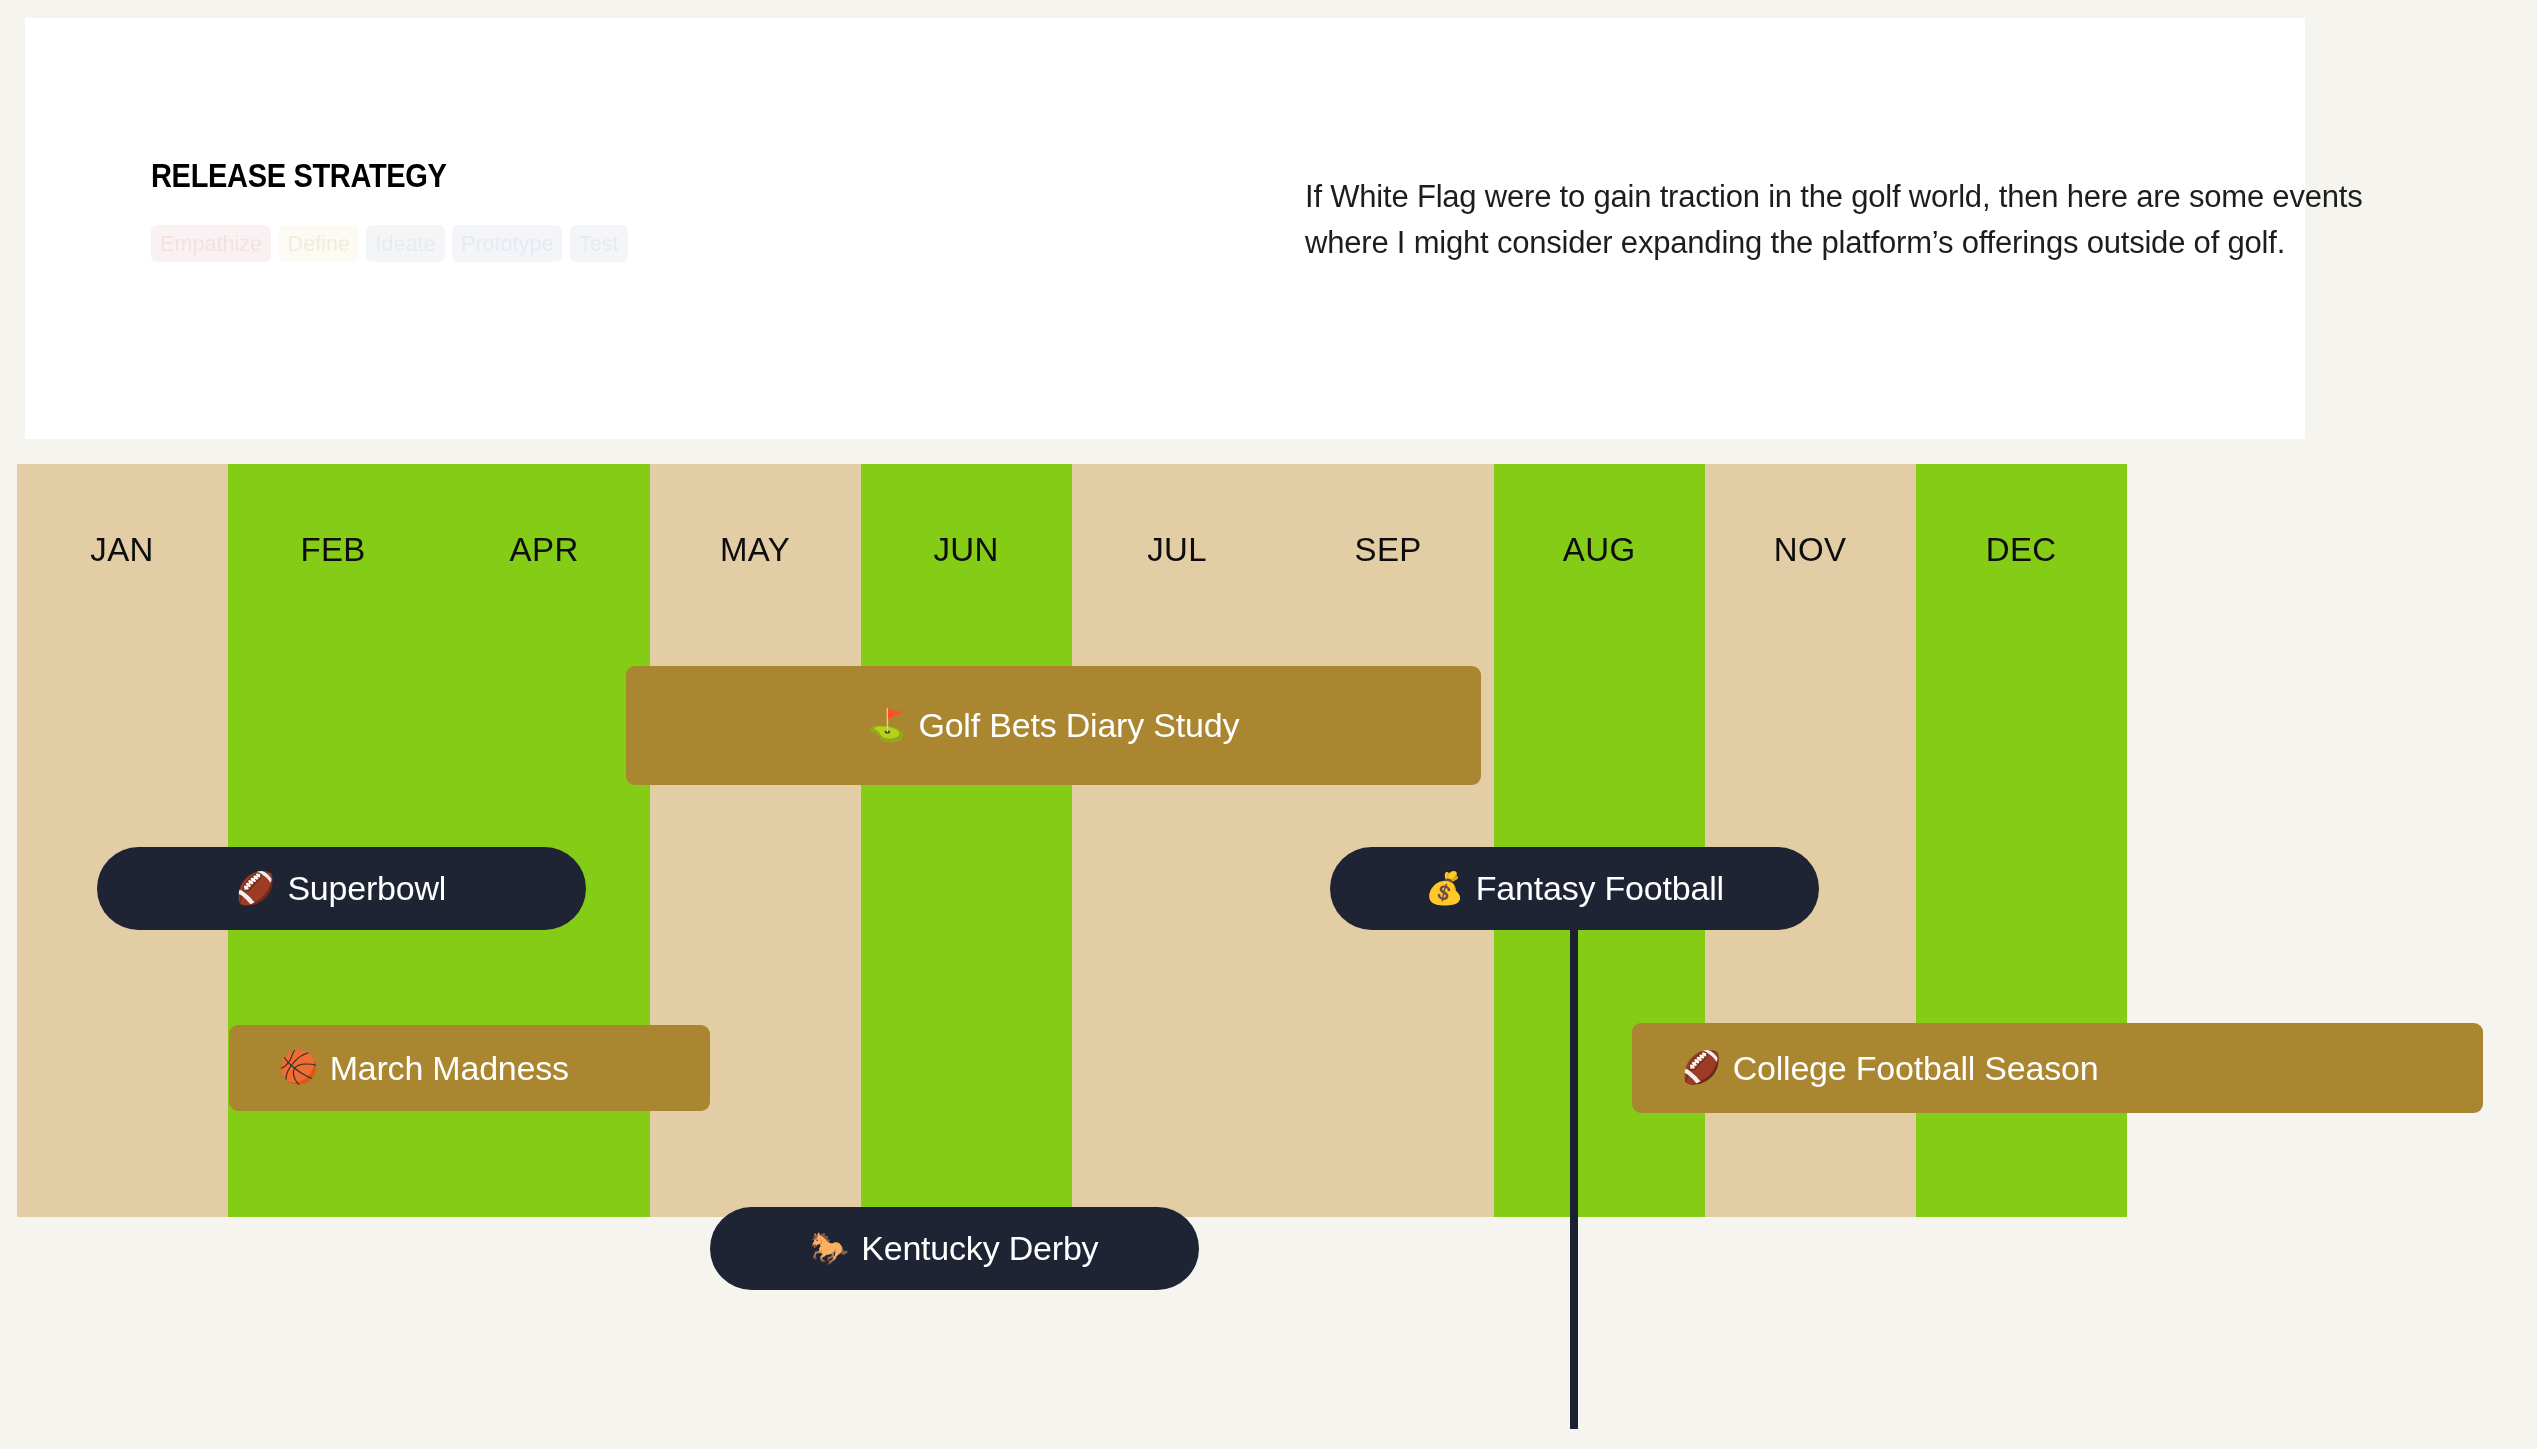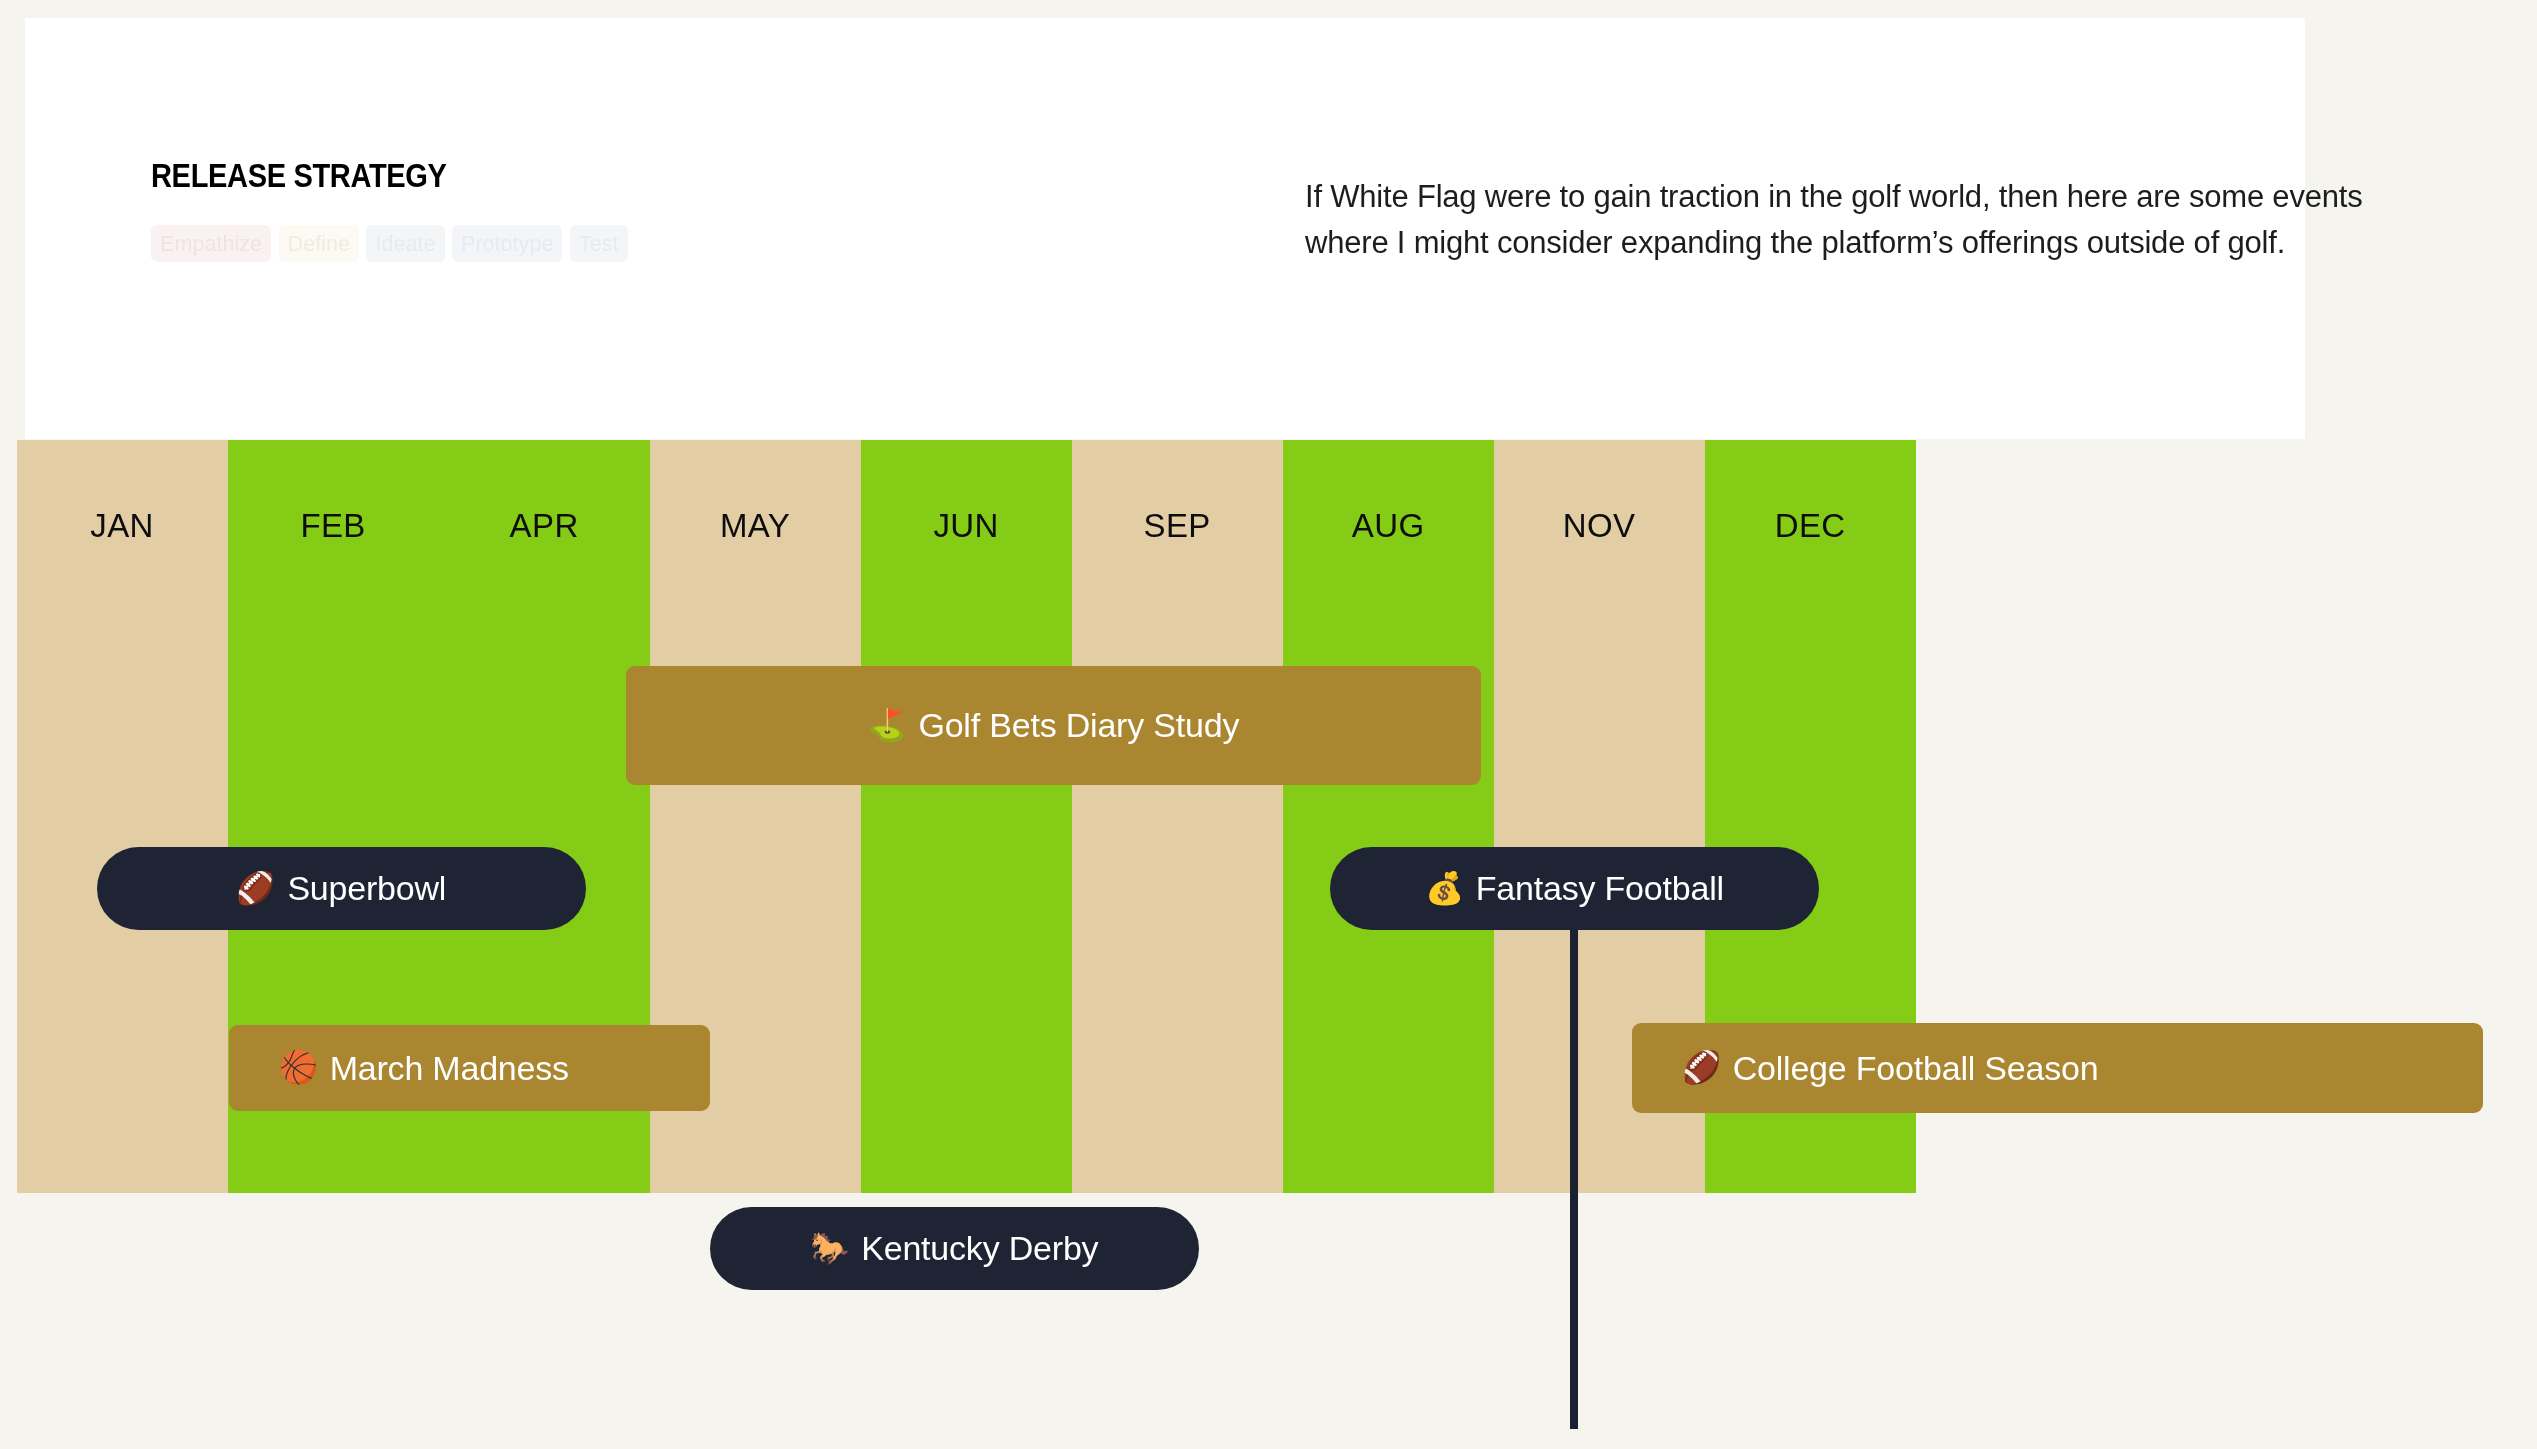--- a/index.html
+++ b/index.html
@@ -94,20 +94,21 @@
     top: 0;
     width: 2521px;
     height: 989px;
     display: flex;
   }
   .month-col {
     width: 211px;
     height: 753px;
     position: relative;
     flex: 0 0 auto;
+    margin-top: 24px;
   }
   .month-col.shade-on  { background: #e2cda4; }
   .month-col.shade-off { background: #84cc16; }
 
   .month-label {
     position: absolute;
     top: 67px;
     left: 0;
     width: 100%;
     text-align: center;
@@ -193,20 +194,23 @@
       <div class="month-col shade-off">
         <div class="month-label">APR</div>
       </div>
       <div class="month-col shade-on">
         <div class="month-label">MAY</div>
       </div>
       <div class="month-col shade-off">
         <div class="month-label">JUN</div>
       </div>
       <div class="month-col shade-on">
+        <div class="month-label">JUL</div>
+      </div>
+      <div class="month-col shade-on">
         <div class="month-label">SEP</div>
       </div>
       <div class="month-col shade-off">
         <div class="month-label">AUG</div>
       </div>
       <div class="month-col shade-on">
         <div class="month-label">NOV</div>
       </div>
       <div class="month-col shade-off">
         <div class="month-label">DEC</div>

